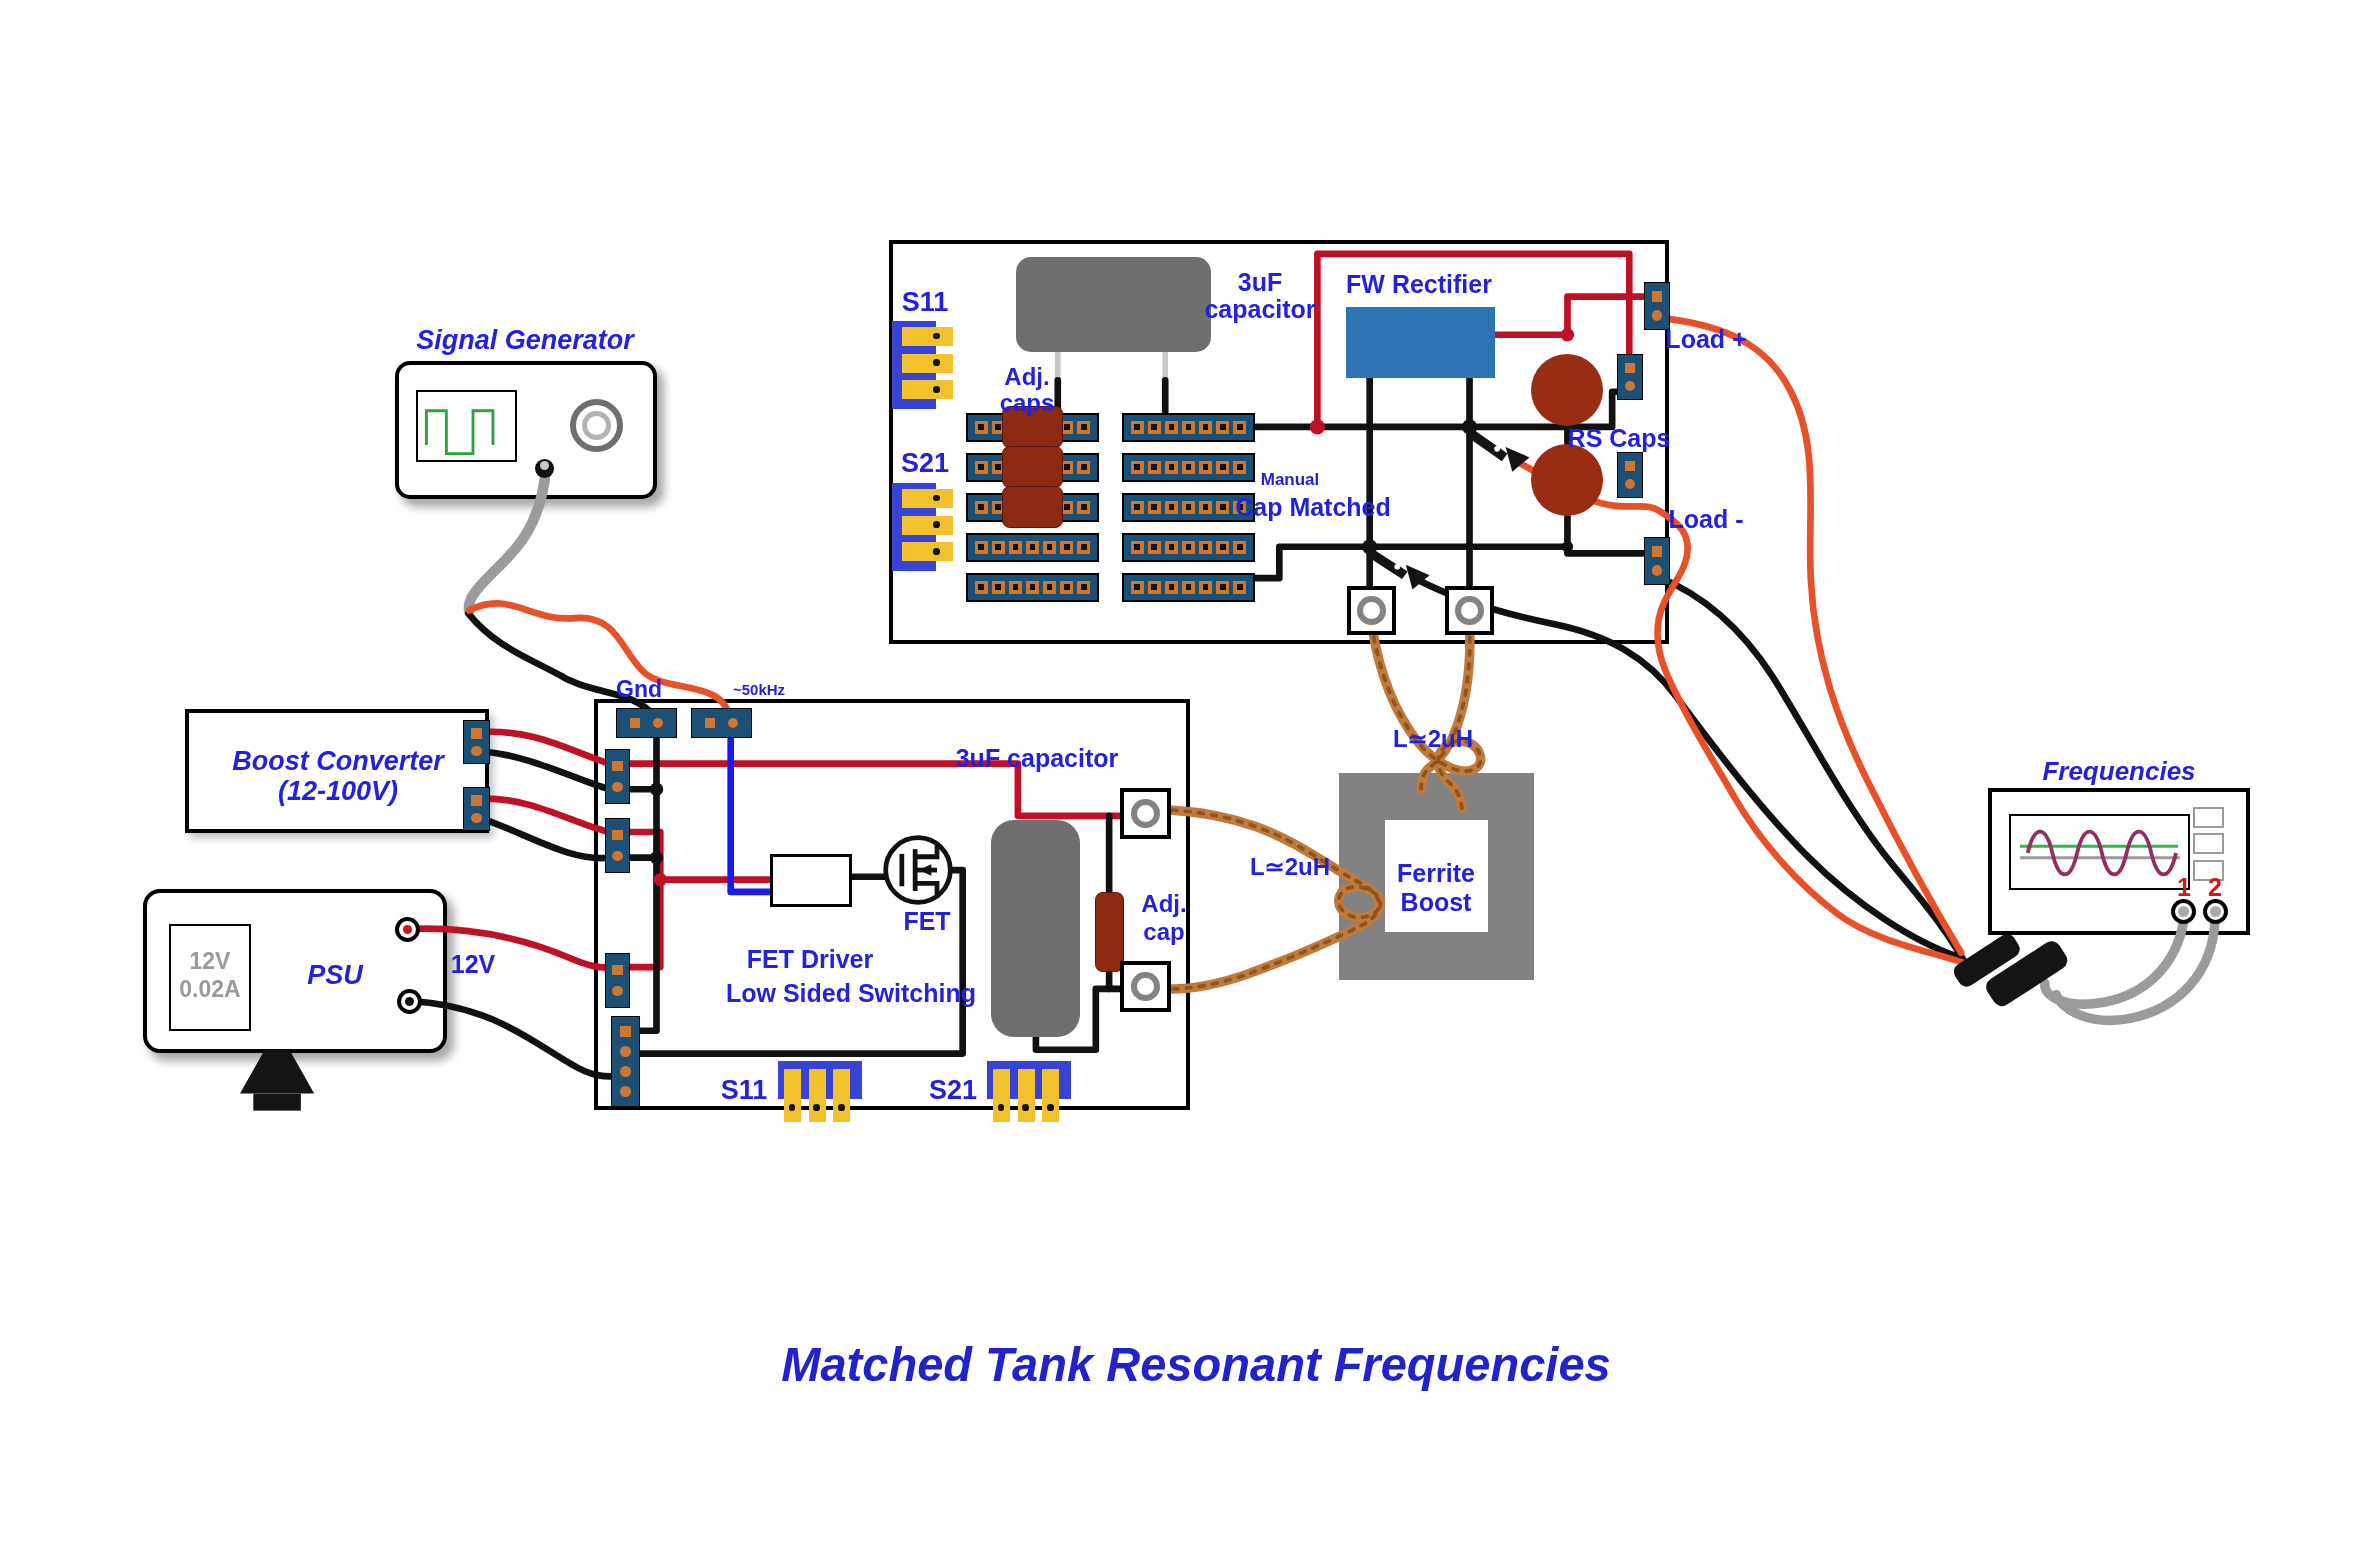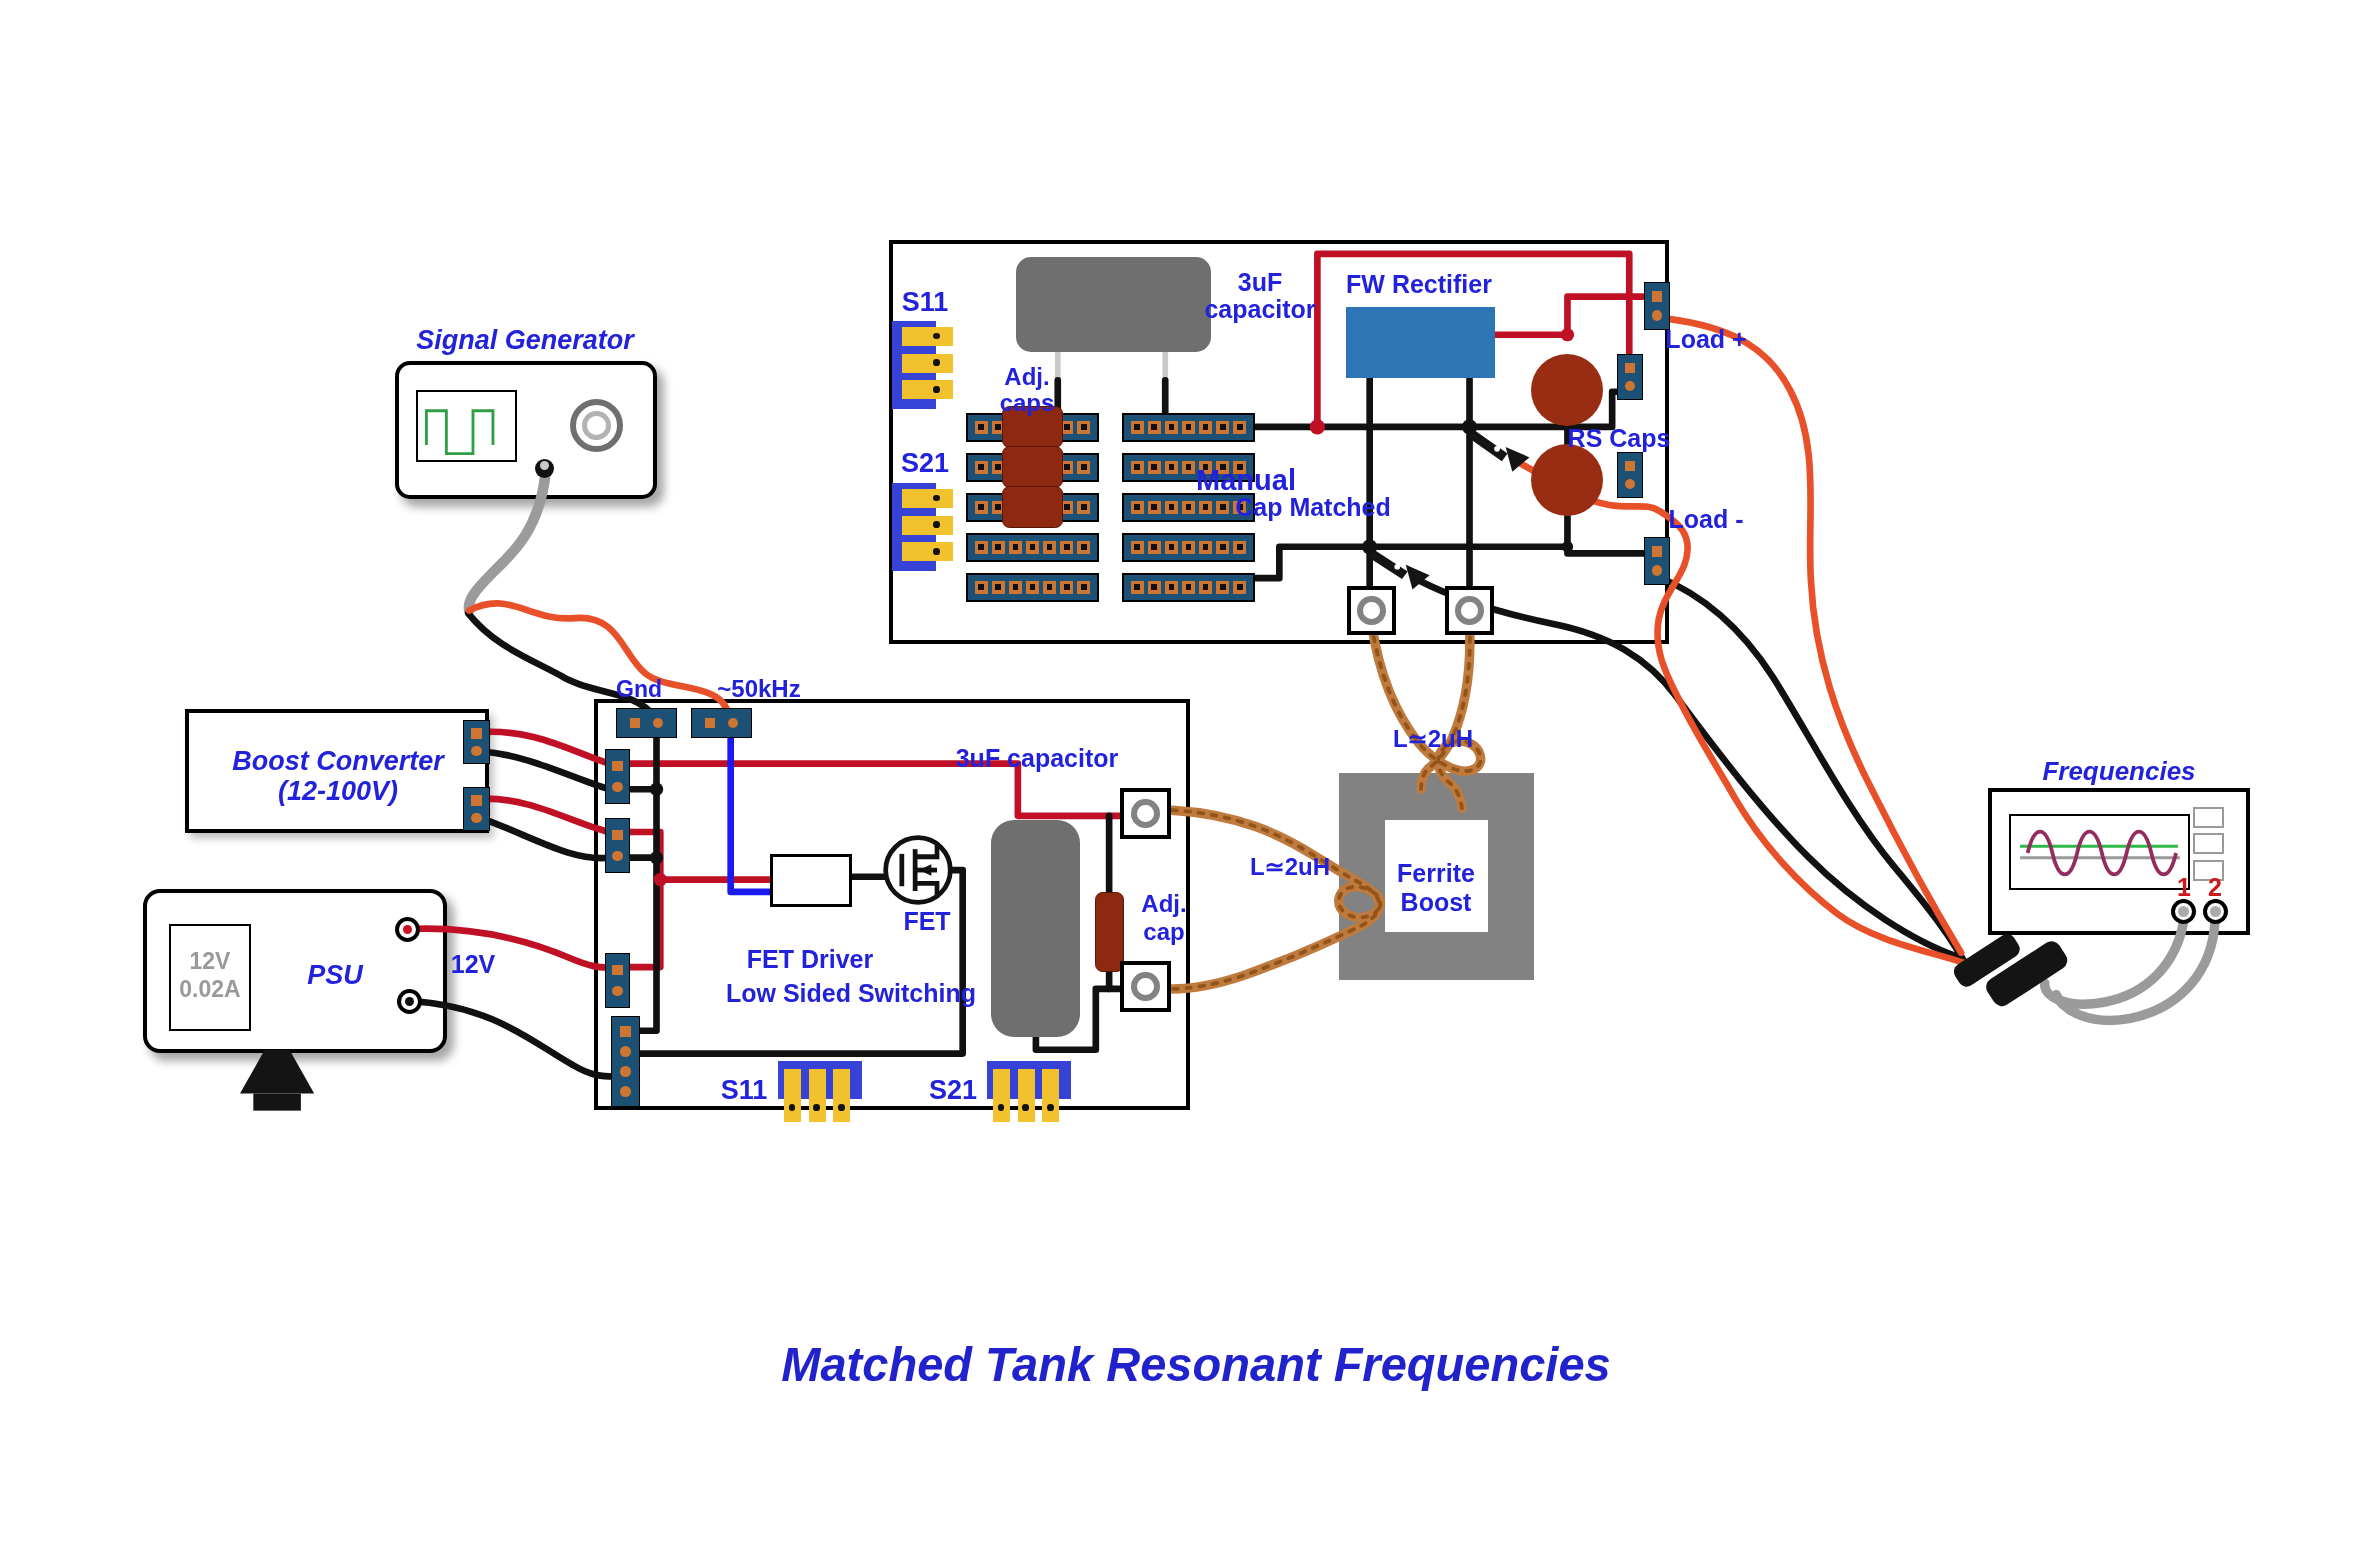--- a/index.html
+++ b/index.html
@@ -225,21 +225,21 @@
   <div class="lbl it" style="left:335px;top:975px;font-size:27px;">PSU</div>
   <div class="lbl" style="left:473px;top:964px;font-size:25px;">12V</div>
   <div class="post" style="left:395px;top:917px;">
       <span style="background:#cc1122;"></span>
     </div>
   <div class="post" style="left:397px;top:989px;">
       <span style="background:#111;"></span>
     </div>
 
   <div class="lbl" style="left:639px;top:689px;font-size:23px;">Gnd</div>
-  <div class="lbl" style="left:759px;top:689px;font-size:24px;">~50kHz</div>
+  <div class="lbl" style="left:759px;top:689px;font-size:15px;">~50kHz</div>
   <div class="conn2 h" style="left:616px;top:708px;width:61px;height:30px;">
       <span class="psq"></span>
       <span class="prd"></span>
     </div>
   <div class="conn2 h" style="left:691px;top:708px;width:61px;height:30px;">
       <span class="psq"></span>
       <span class="prd"></span>
     </div>
 
   <div class="conn2" style="left:605px;top:749px;width:25px;height:55px;">
@@ -424,21 +424,21 @@
         <span class="pin"></span>
         <span class="pin"></span>
         <span class="pin"></span>
       </div>
     </div>
 
   <div class="bcap" style="left:1002px;top:406px;width:61px;height:42px;"></div>
   <div class="bcap" style="left:1002px;top:446px;width:61px;height:42px;"></div>
   <div class="bcap" style="left:1002px;top:486px;width:61px;height:42px;"></div>
 
-  <div class="lbl" style="left:1246px;top:480px;font-size:29px;">Manual</div>
+  <div class="lbl" style="left:1290px;top:480px;font-size:17px;">Manual</div>
   <div class="lbl" style="left:1313px;top:507px;font-size:25px;">Cap Matched</div>
 
   <div style="position:absolute;left:1346px;top:307px;width:149px;height:71px;background:#2e75b6;z-index:3;"></div>
   <div class="lbl" style="left:1419px;top:284px;font-size:25px;">FW Rectifier</div>
 
   <div class="rscap" style="left:1531px;top:354px;width:72px;height:72px;"></div>
   <div class="rscap" style="left:1531px;top:444px;width:72px;height:72px;"></div>
   <div class="lbl" style="left:1619px;top:438px;font-size:25px;">RS Caps</div>
 
   <div class="conn2" style="left:1617px;top:354px;width:26px;height:46px;">

